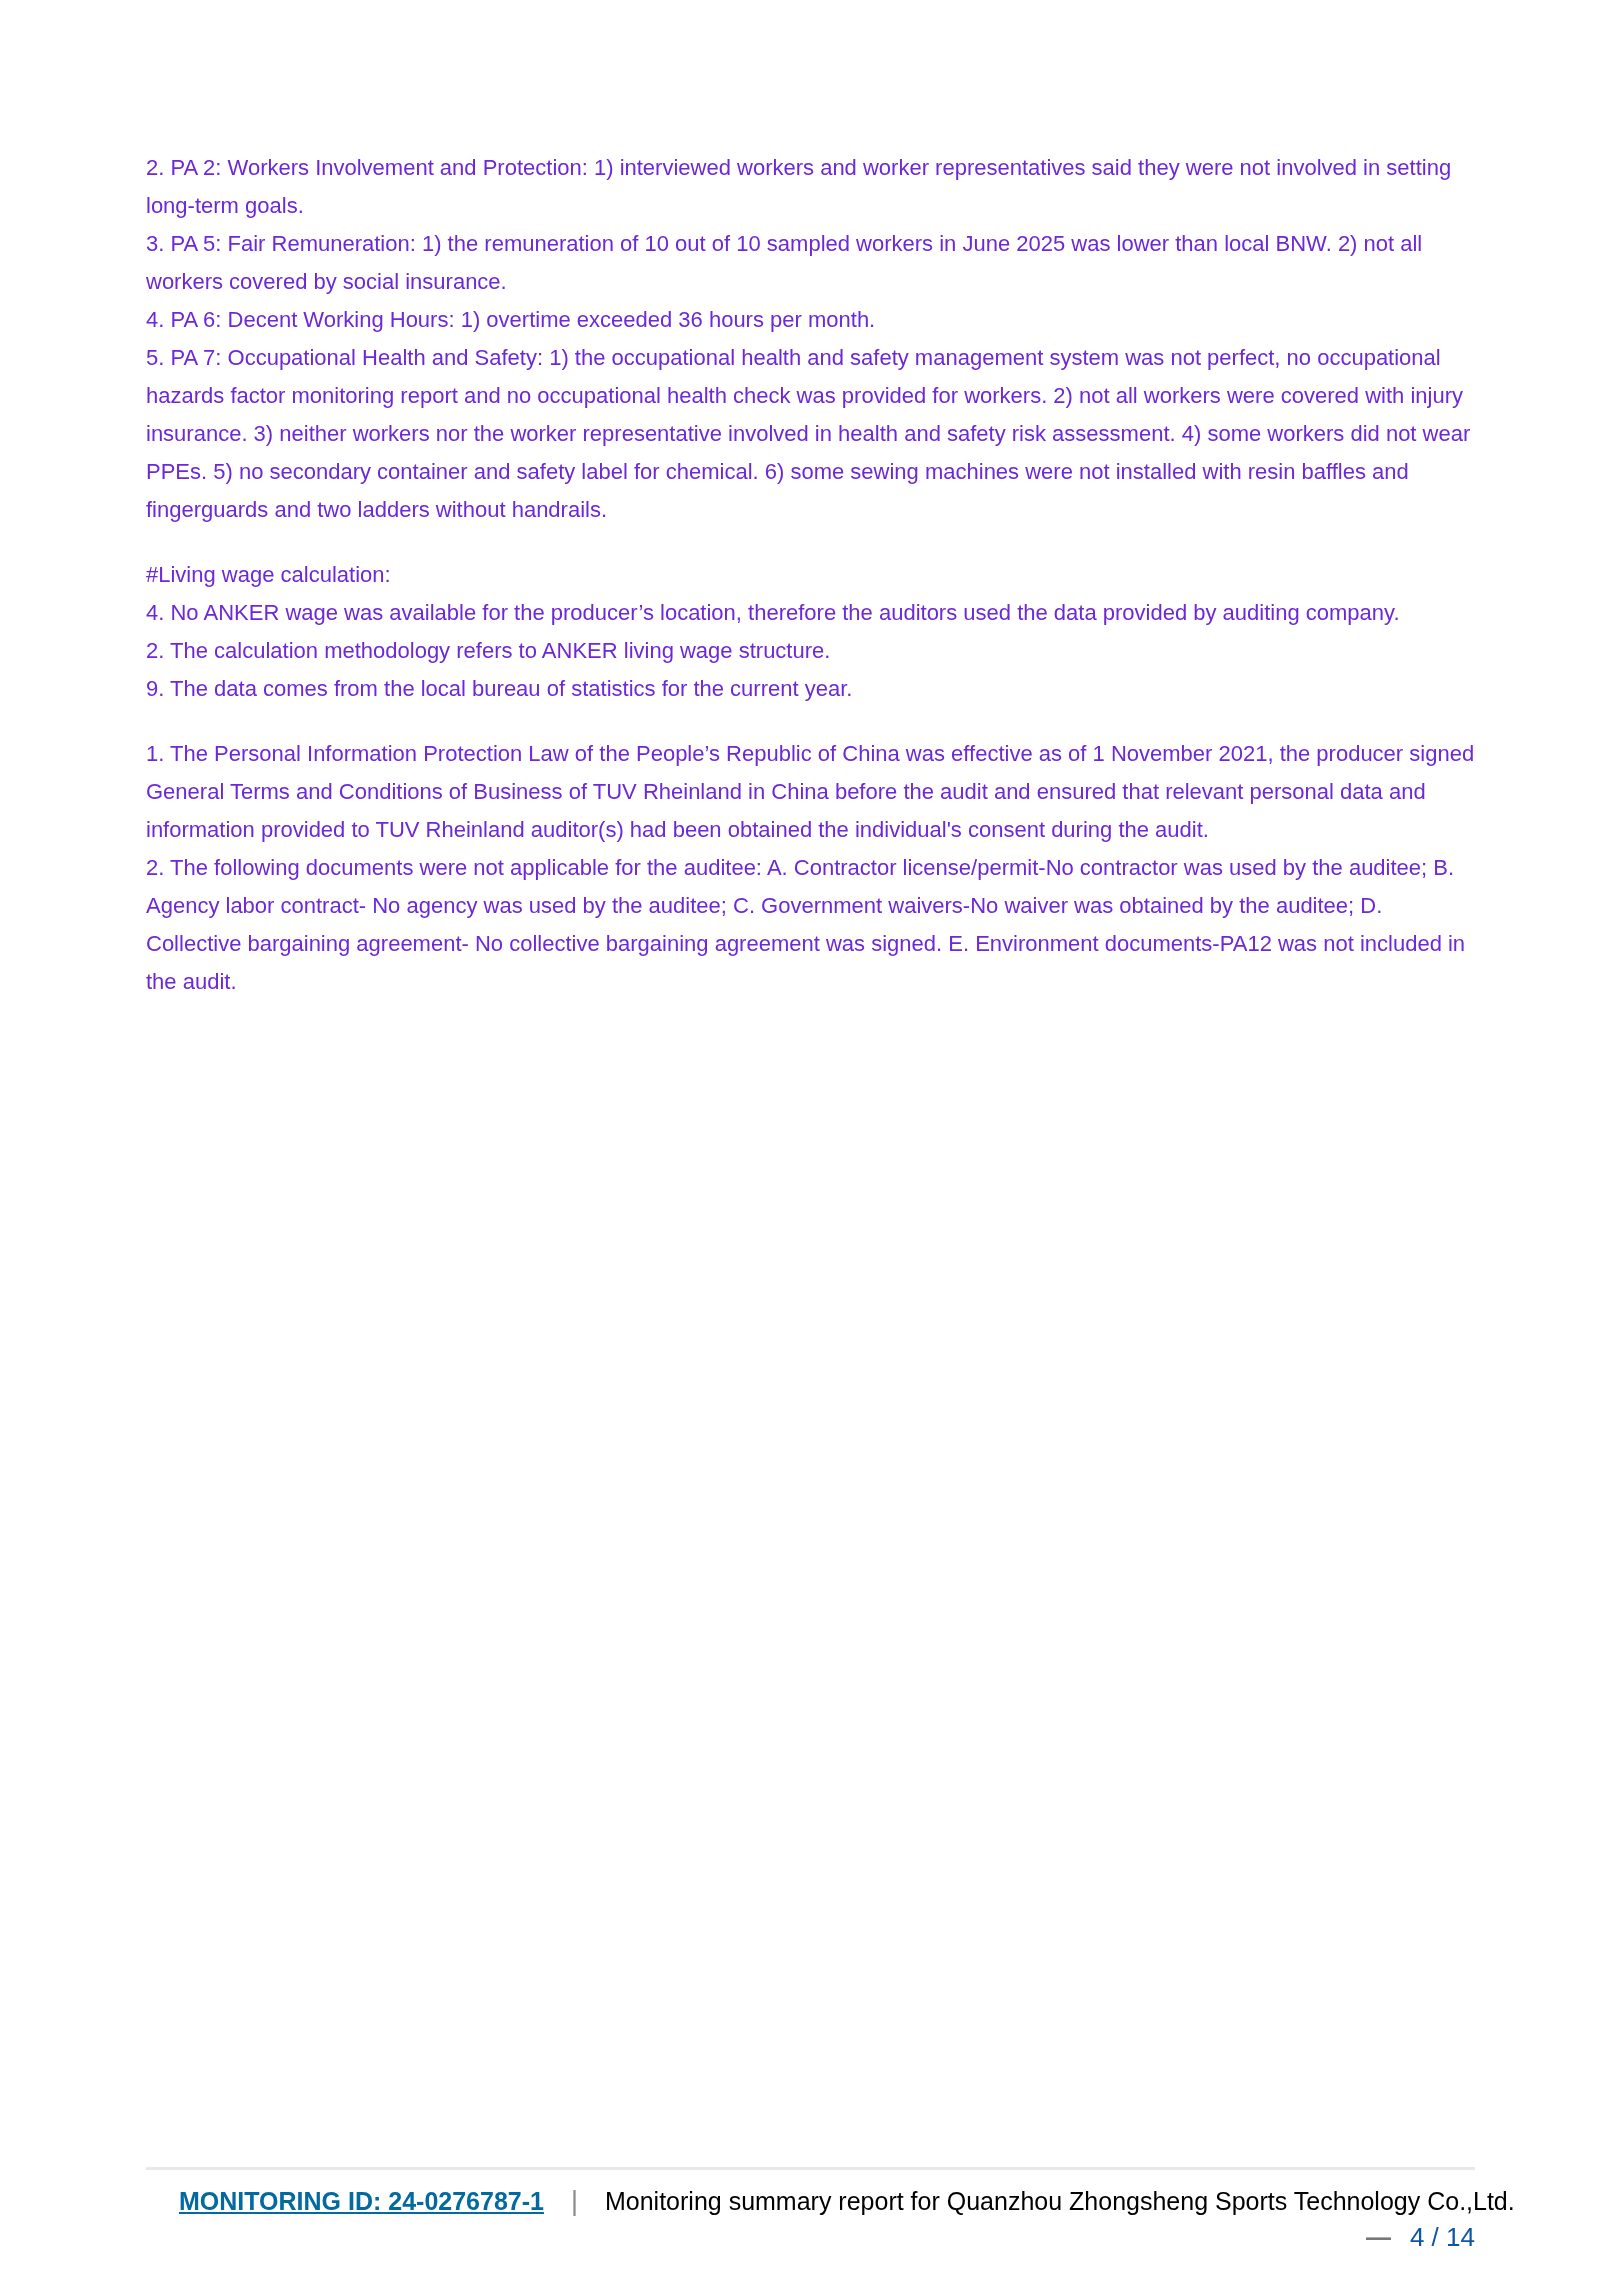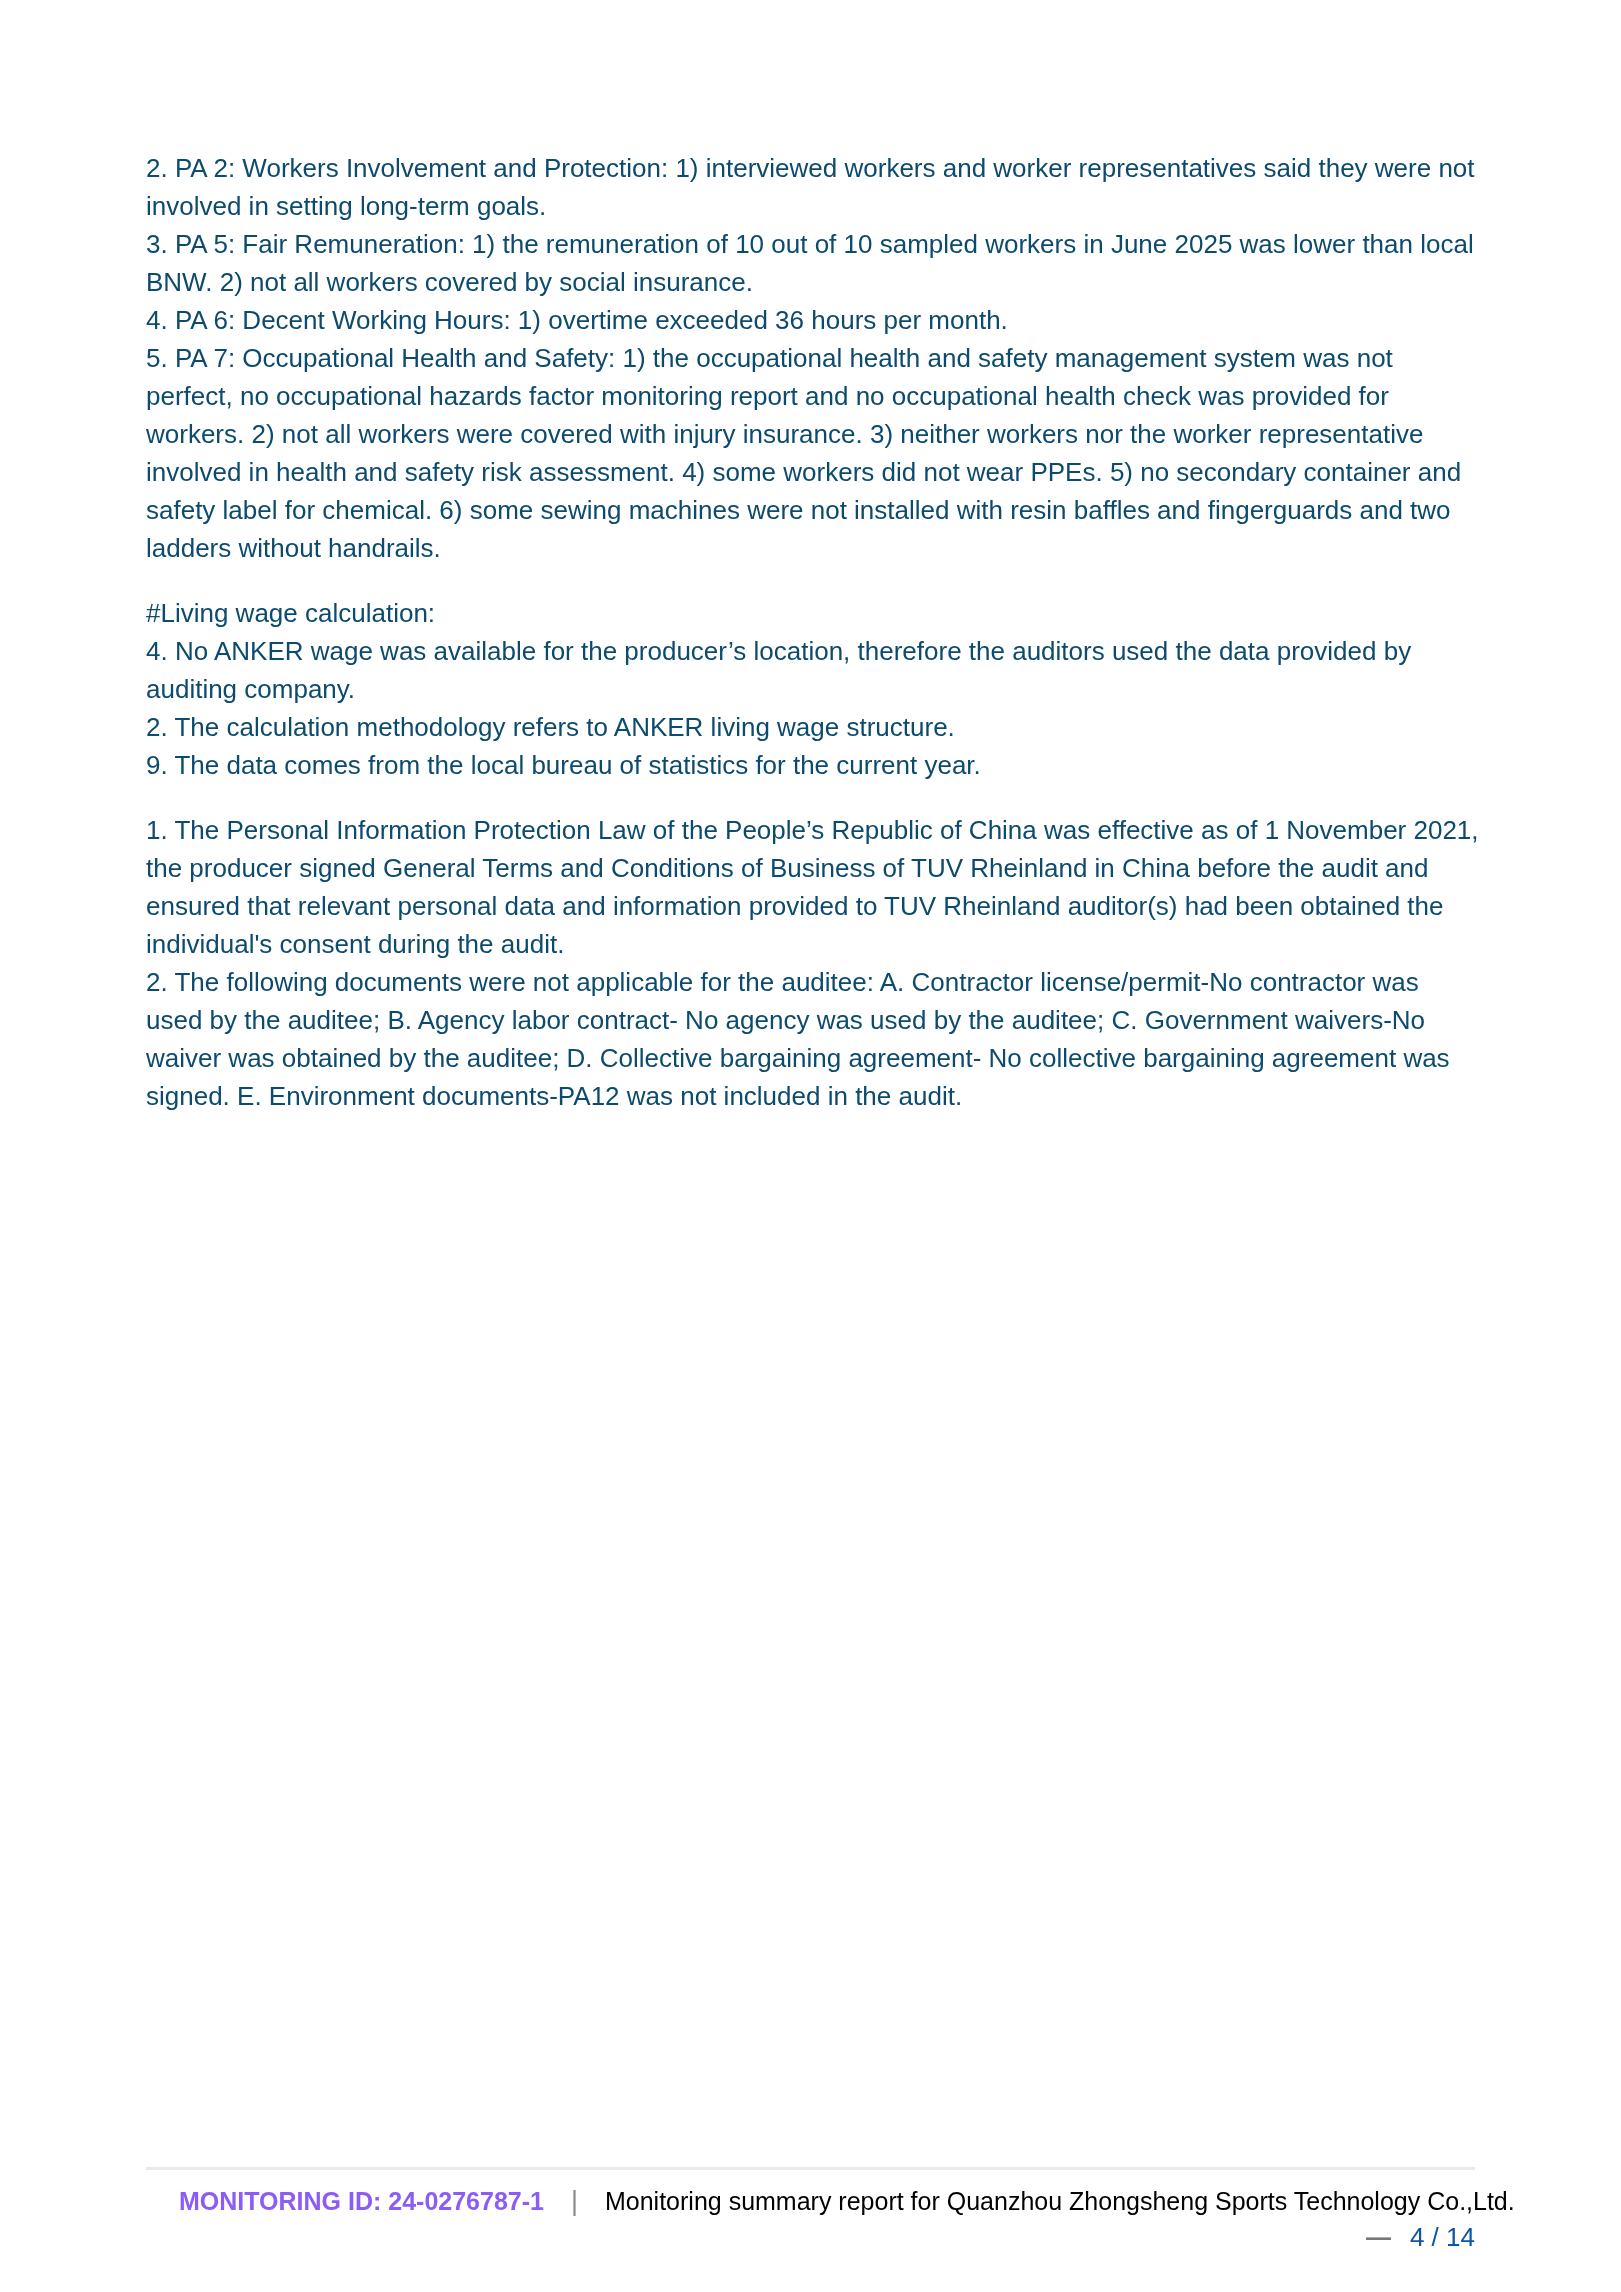--- a/index.html
+++ b/index.html
@@ -14,23 +14,23 @@
     background: #ffffff;
     font-family: "Liberation Sans", sans-serif;
     color: #000000;
     overflow: hidden;
   }
   .content {
     position: absolute;
     left: 146px;
     top: 149px;
     width: 1334px;
-    font-size: 26px;
+    font-size: 22px;
     line-height: 38px;
-    color: #0c4a6e;
+    color: #6d28d9;
   }
   .content p {
     margin: 0;
     padding: 0;
   }
   .para-gap {
     height: 27px;
   }
   .footer-divider {
     position: absolute;
@@ -45,21 +45,22 @@
     left: 179px;
     top: 2182px;
     display: flex;
     align-items: center;
     font-size: 25px;
     line-height: 38px;
     white-space: nowrap;
   }
   .footer-id {
     font-weight: bold;
-    color: #8b5cf6;
+    color: #0369a1;
+    text-decoration: underline;
   }
   .footer-sep {
     color: #8c8c8c;
     font-size: 27px;
     padding: 0 27px;
     transform: scaleY(1.05);
   }
   .footer-title {
     color: #000000;
   }

